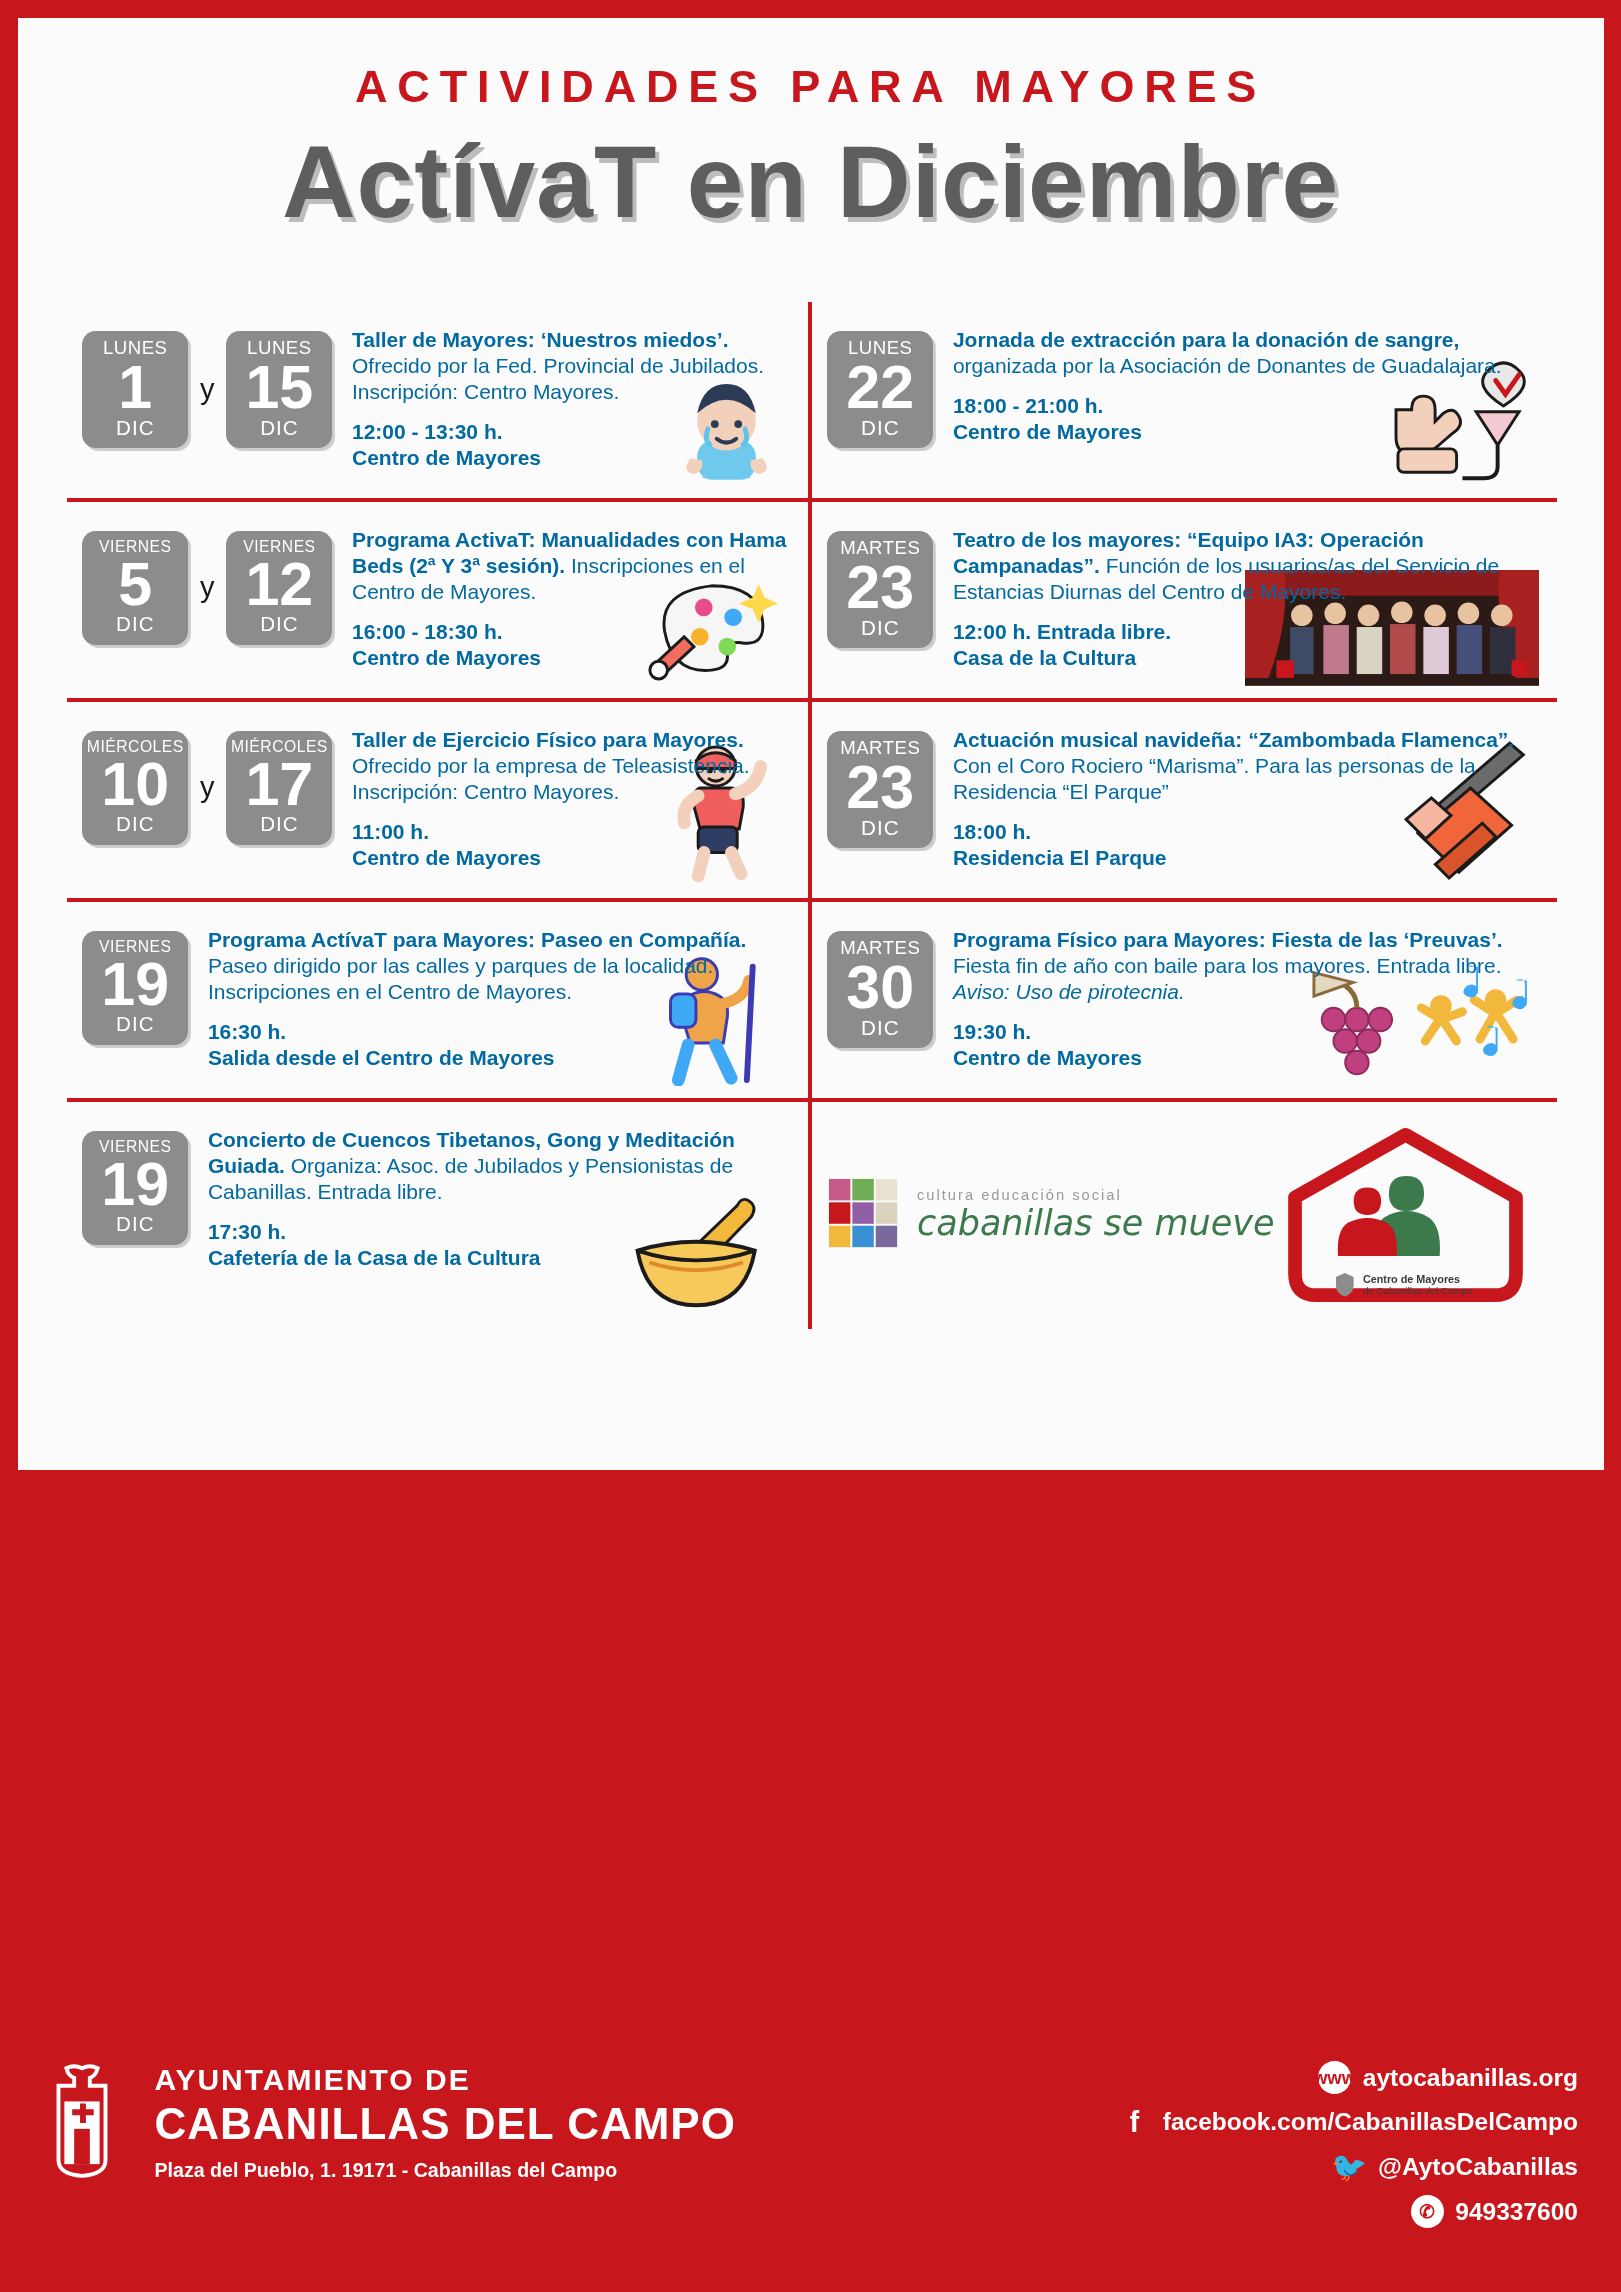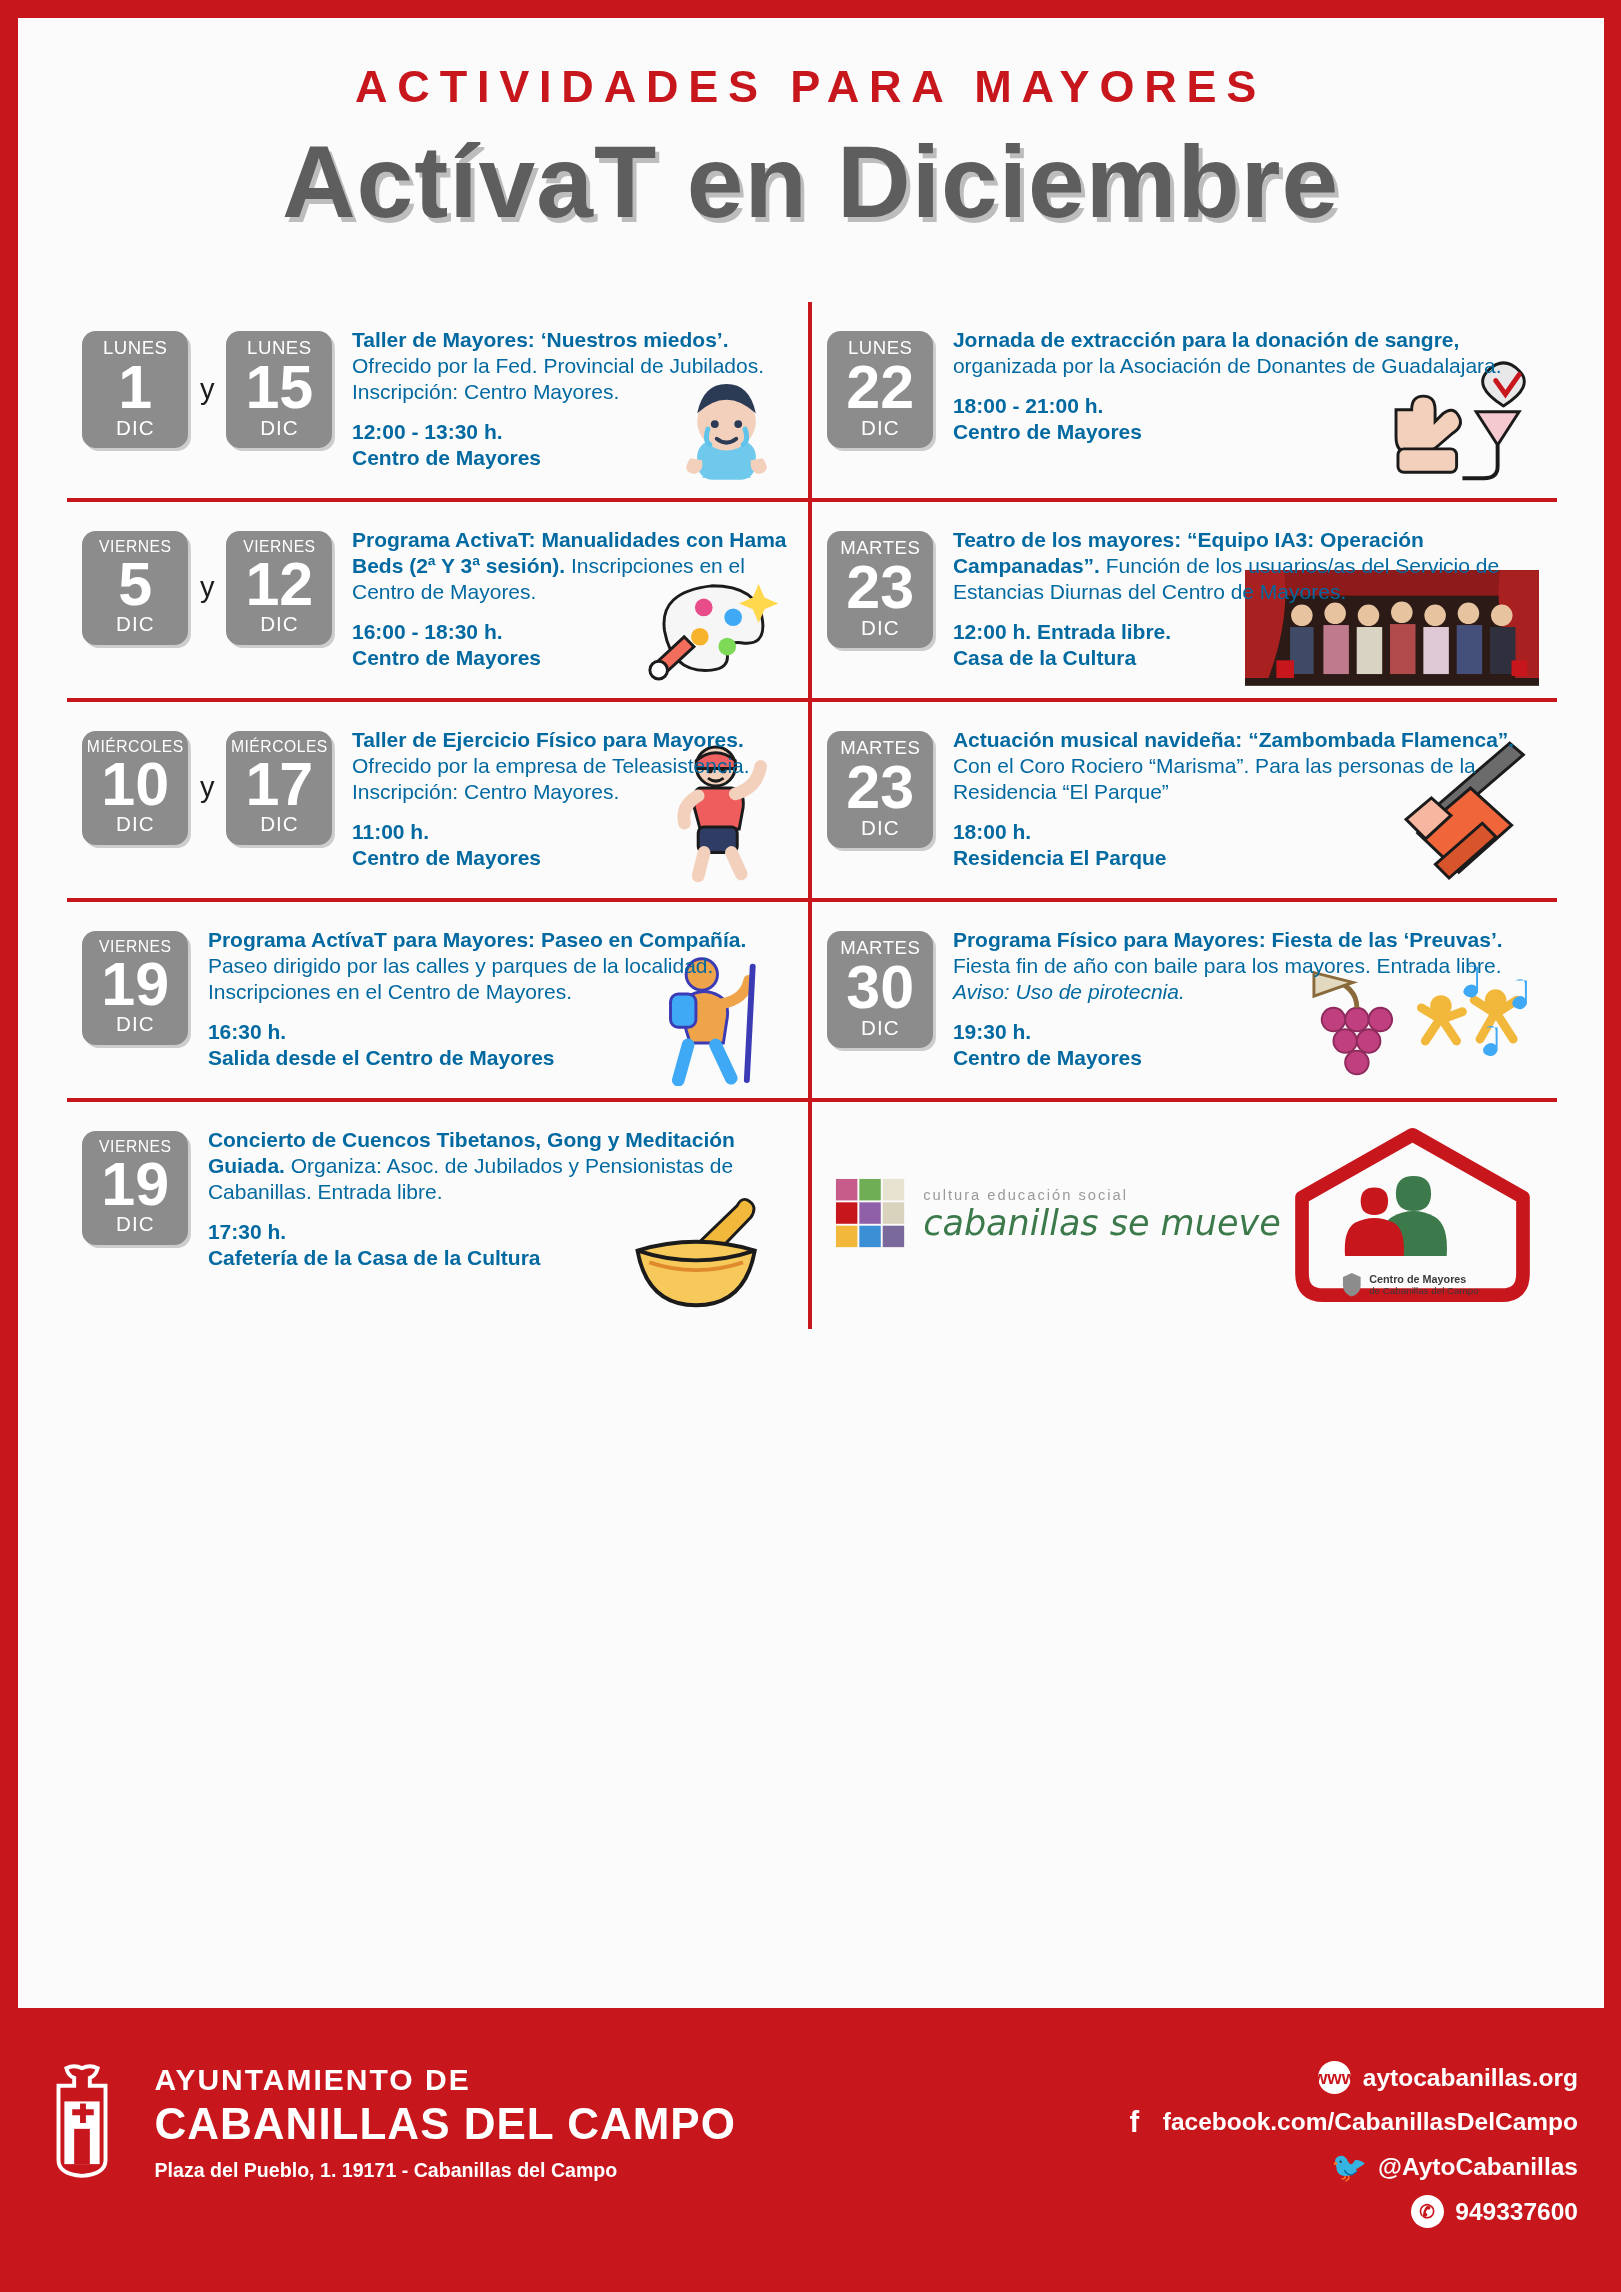--- a/index.html
+++ b/index.html
@@ -13,21 +13,21 @@
     width: 1621px;
     height: 2293px;
     background: #c8161d;
     overflow: hidden;
   }
   
   .sheet {
     position: absolute;
     left: 17.6px; top: 17.6px;
     width: 1586px;
-    height: 1990px;
+    height: 1452px;
     background: #fbfbfb;
   }
   
   .hdr-top {
     text-align: center;
     color: #c8161d;
     font-weight: bold;
     font-size: 45px;
     letter-spacing: 9.8px;
     padding-top: 43px;
@@ -121,21 +121,21 @@
   
   .art {
     position: absolute;
     right: 17.6px;
     bottom: 7.8px;
     z-index: 1;
     pointer-events: none;
   }
 
   
-  .brandrow { display: flex; align-items: center; justify-content: center; gap: 9px; width: 100%; }
+  .brandrow { display: flex; align-items: center; gap: 9px; width: 100%; }
 
   
   .footer {
     position: absolute;
     left: 0; bottom: 0;
     width: 1621px;
     height: 285px;
     color: #fff;
   }
   .foot-left {

